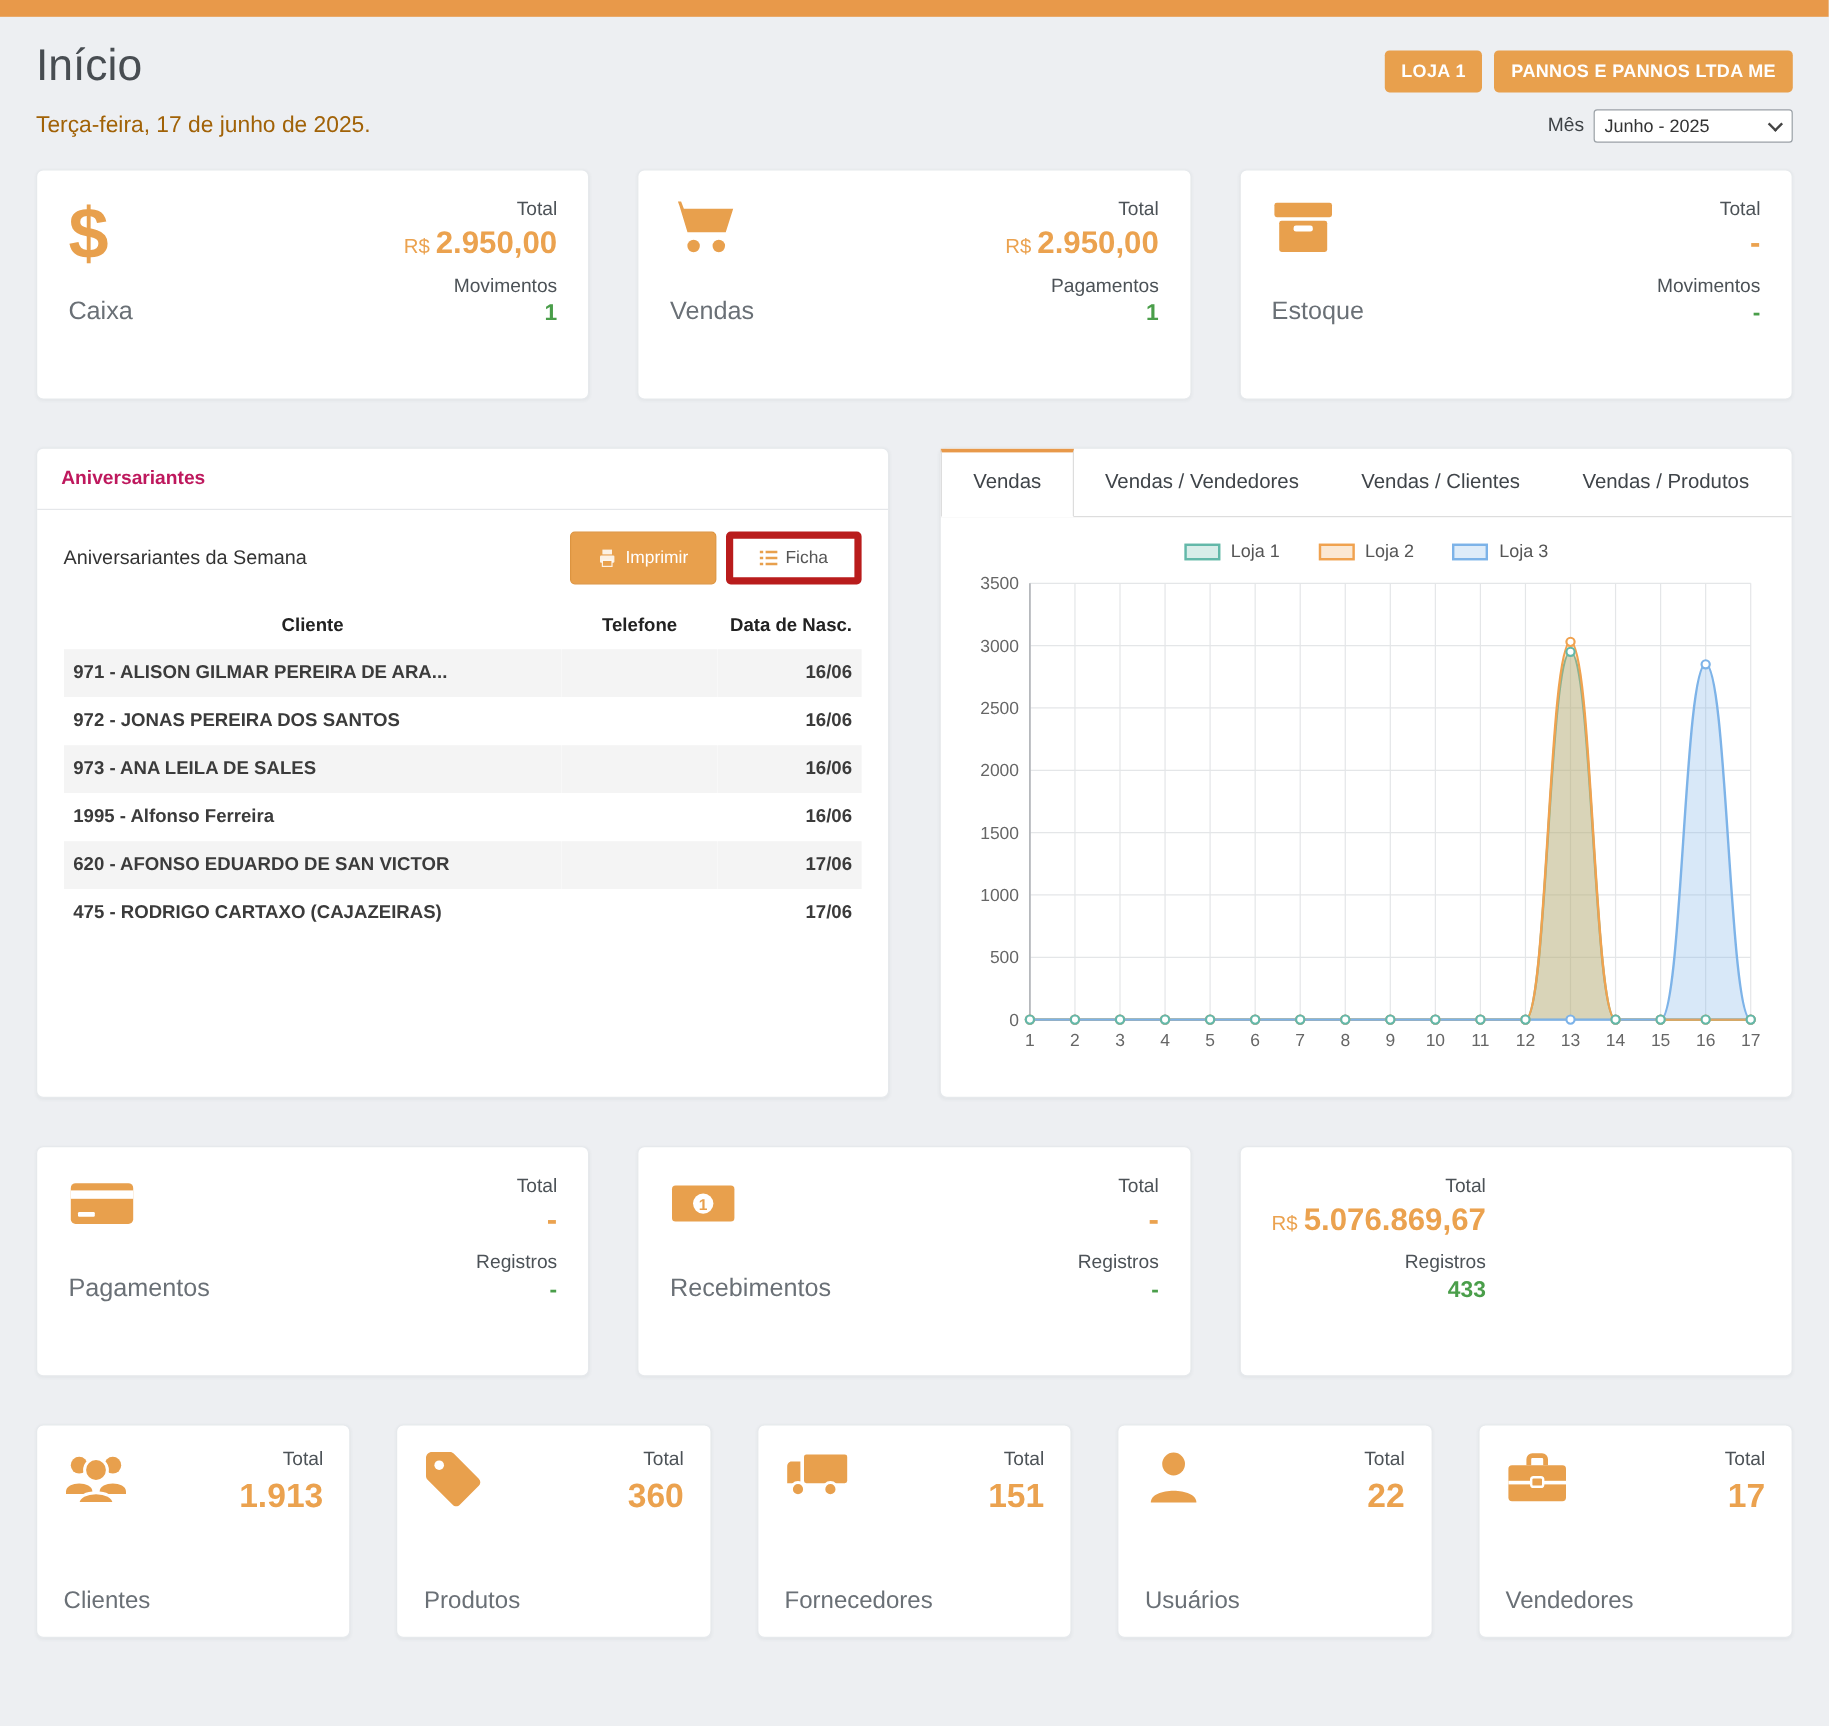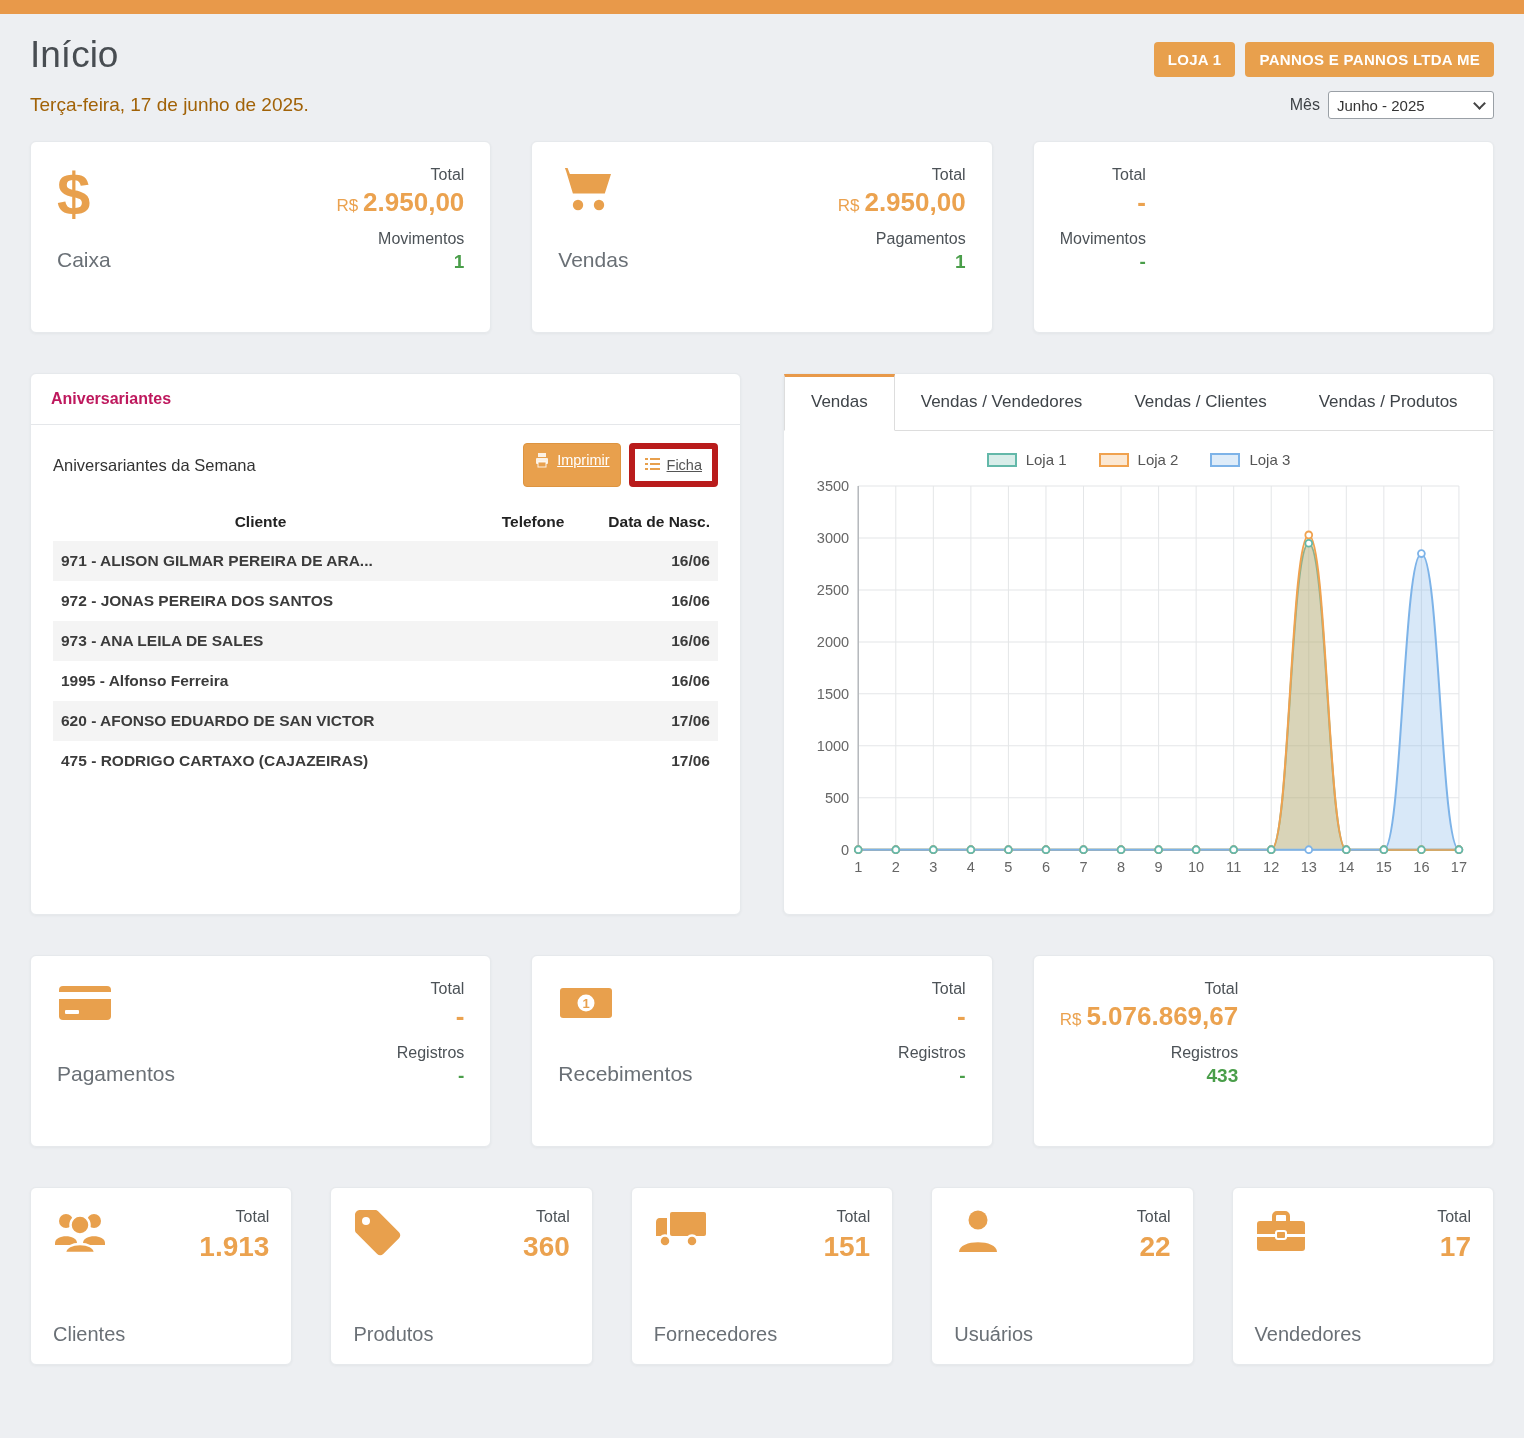--- a/index.html
+++ b/index.html
@@ -37,22 +37,22 @@
   .t-count { font-size:19px; font-weight:700; color:#4a9e4a; margin-top:3px; }
 
   
   .middle-row { display:grid; grid-template-columns:1fr 1fr; gap:42px; margin:40px 0; }
   .panel { min-height:542px; display:flex; flex-direction:column; }
   .panel-title { color:#be185d; font-size:16px; font-weight:700; padding:16px 20px; border-bottom:1px solid #e5e7ea; }
   .panel-body { padding:18px 22px 10px; }
   .sub-row { display:flex; justify-content:space-between; align-items:center; margin-bottom:16px; }
   .sub-title { font-size:16.5px; color:#333; }
   .btn-group { display:flex; gap:8px; }
-  .btn { font-family:inherit; font-size:14.5px; border-radius:4px; padding:8px 10px; cursor:pointer;
-         display:inline-flex; gap:7px;text-decoration:underline; }
+  .btn { font-family:inherit; font-size:14.5px; border-radius:4px; padding:8px 22px; cursor:pointer;
+         display:inline-flex; align-items:center; gap:7px; }
   .btn-orange { background:#e8a04d; border:1px solid #dd9440; color:#fff; }
   .btn-light { background:#fff; border:6px solid #b91c1c; color:#555; }
 
   table.bday { width:100%; border-collapse:collapse; font-size:15.5px; }
   table.bday th { text-align:center; padding:10px 8px; color:#222; font-weight:700; }
   table.bday th.col-date { text-align:right; }
   table.bday td { padding:11px 8px; font-weight:700; color:#3b3b3b; white-space:nowrap; overflow:hidden;
                   text-overflow:ellipsis; max-width:440px; }
   table.bday td.cell-date { text-align:right; font-weight:700; }
   table.bday tbody tr { cursor:pointer; }
@@ -137,20 +137,30 @@
       </div>
       <div class="stat-right">
         <span class="t-label">Total</span>
         <span class="t-value"><span class="cur">R$</span><span>2.950,00</span></span>
         <span class="t-label">Pagamentos</span>
         <span class="t-count">1</span>
       </div>
     </div>
 
     <div class="card stat-card">
+      <div class="stat-left">
+        <div class="stat-icon">
+          <svg width="52" height="48" viewBox="0 0 52 48" fill="currentColor">
+            <rect x="2" y="3" width="48" height="12" rx="2"></rect>
+            <rect x="6" y="18" width="40" height="26" rx="2"></rect>
+            <rect x="18" y="22" width="16" height="5" rx="2" fill="#fff"></rect>
+          </svg>
+        </div>
+        <div class="stat-label">Estoque</div>
+      </div>
       <div class="stat-right">
         <span class="t-label">Total</span>
         <span class="t-value">-</span>
         <span class="t-label">Movimentos</span>
         <span class="t-count">-</span>
       </div>
     </div>
   </div>
 
   <div class="middle-row">

